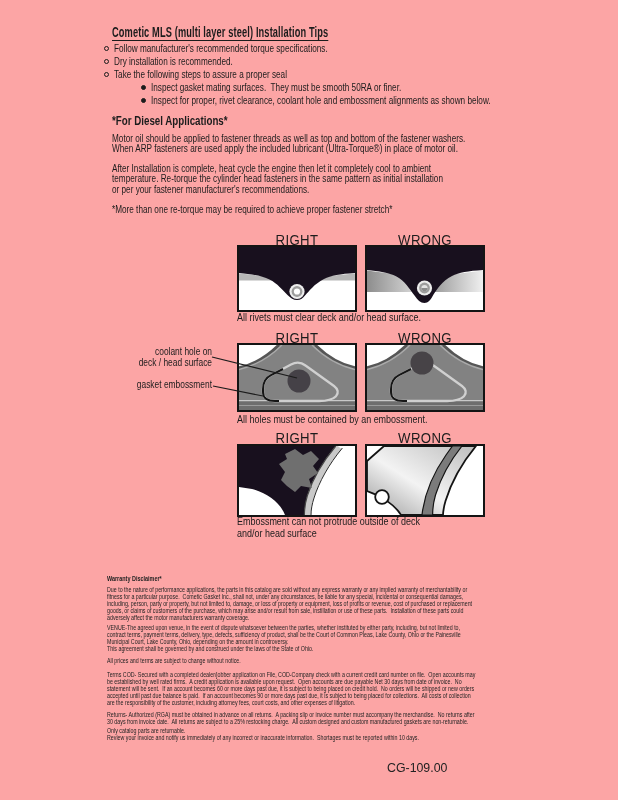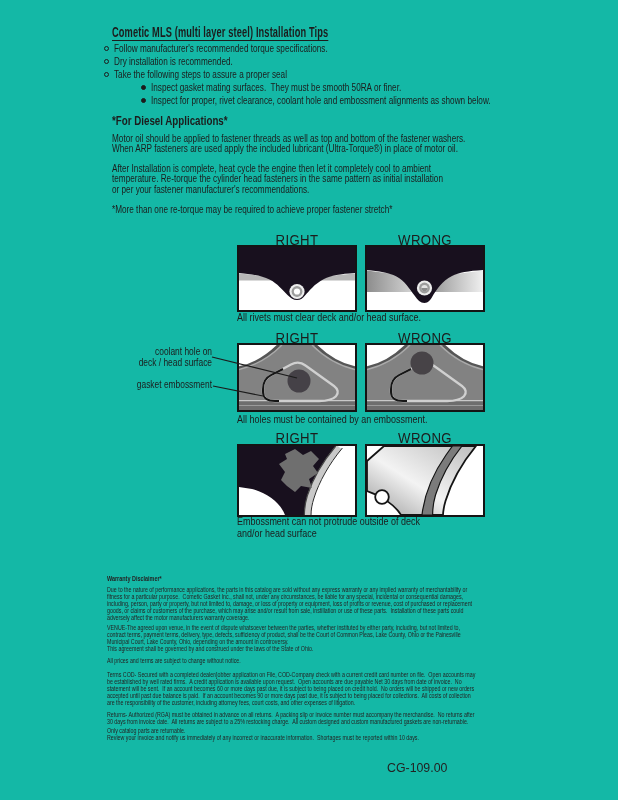--- a/index.html
+++ b/index.html
@@ -1,17 +1,17 @@
 <!DOCTYPE html>
 <html><head>
 <meta charset="utf-8">
 <style>
   html,body{margin:0;padding:0;background:#ffffff;}
   .page{
-    position:relative;width:618px;height:800px;background:#14b8a6;overflow:hidden;
+    position:relative;width:618px;height:800px;background:#fca5a5;overflow:hidden;
     font-family:"Liberation Sans","DejaVu Sans",sans-serif;color:#1c1c1c;
   }
   .abs{position:absolute;}
   .title{
     left:112px;top:24px;font-size:14px;font-weight:bold;white-space:pre;
     text-decoration:underline;text-decoration-thickness:1.3px;text-underline-offset:3px;
     transform:scaleX(.66);transform-origin:0 0;letter-spacing:.2px;
   }
   .bullets{left:104px;top:42px;width:620px;}
   .b-row{display:flex;align-items:flex-start;height:13px;font-size:10.5px;line-height:13px;}

